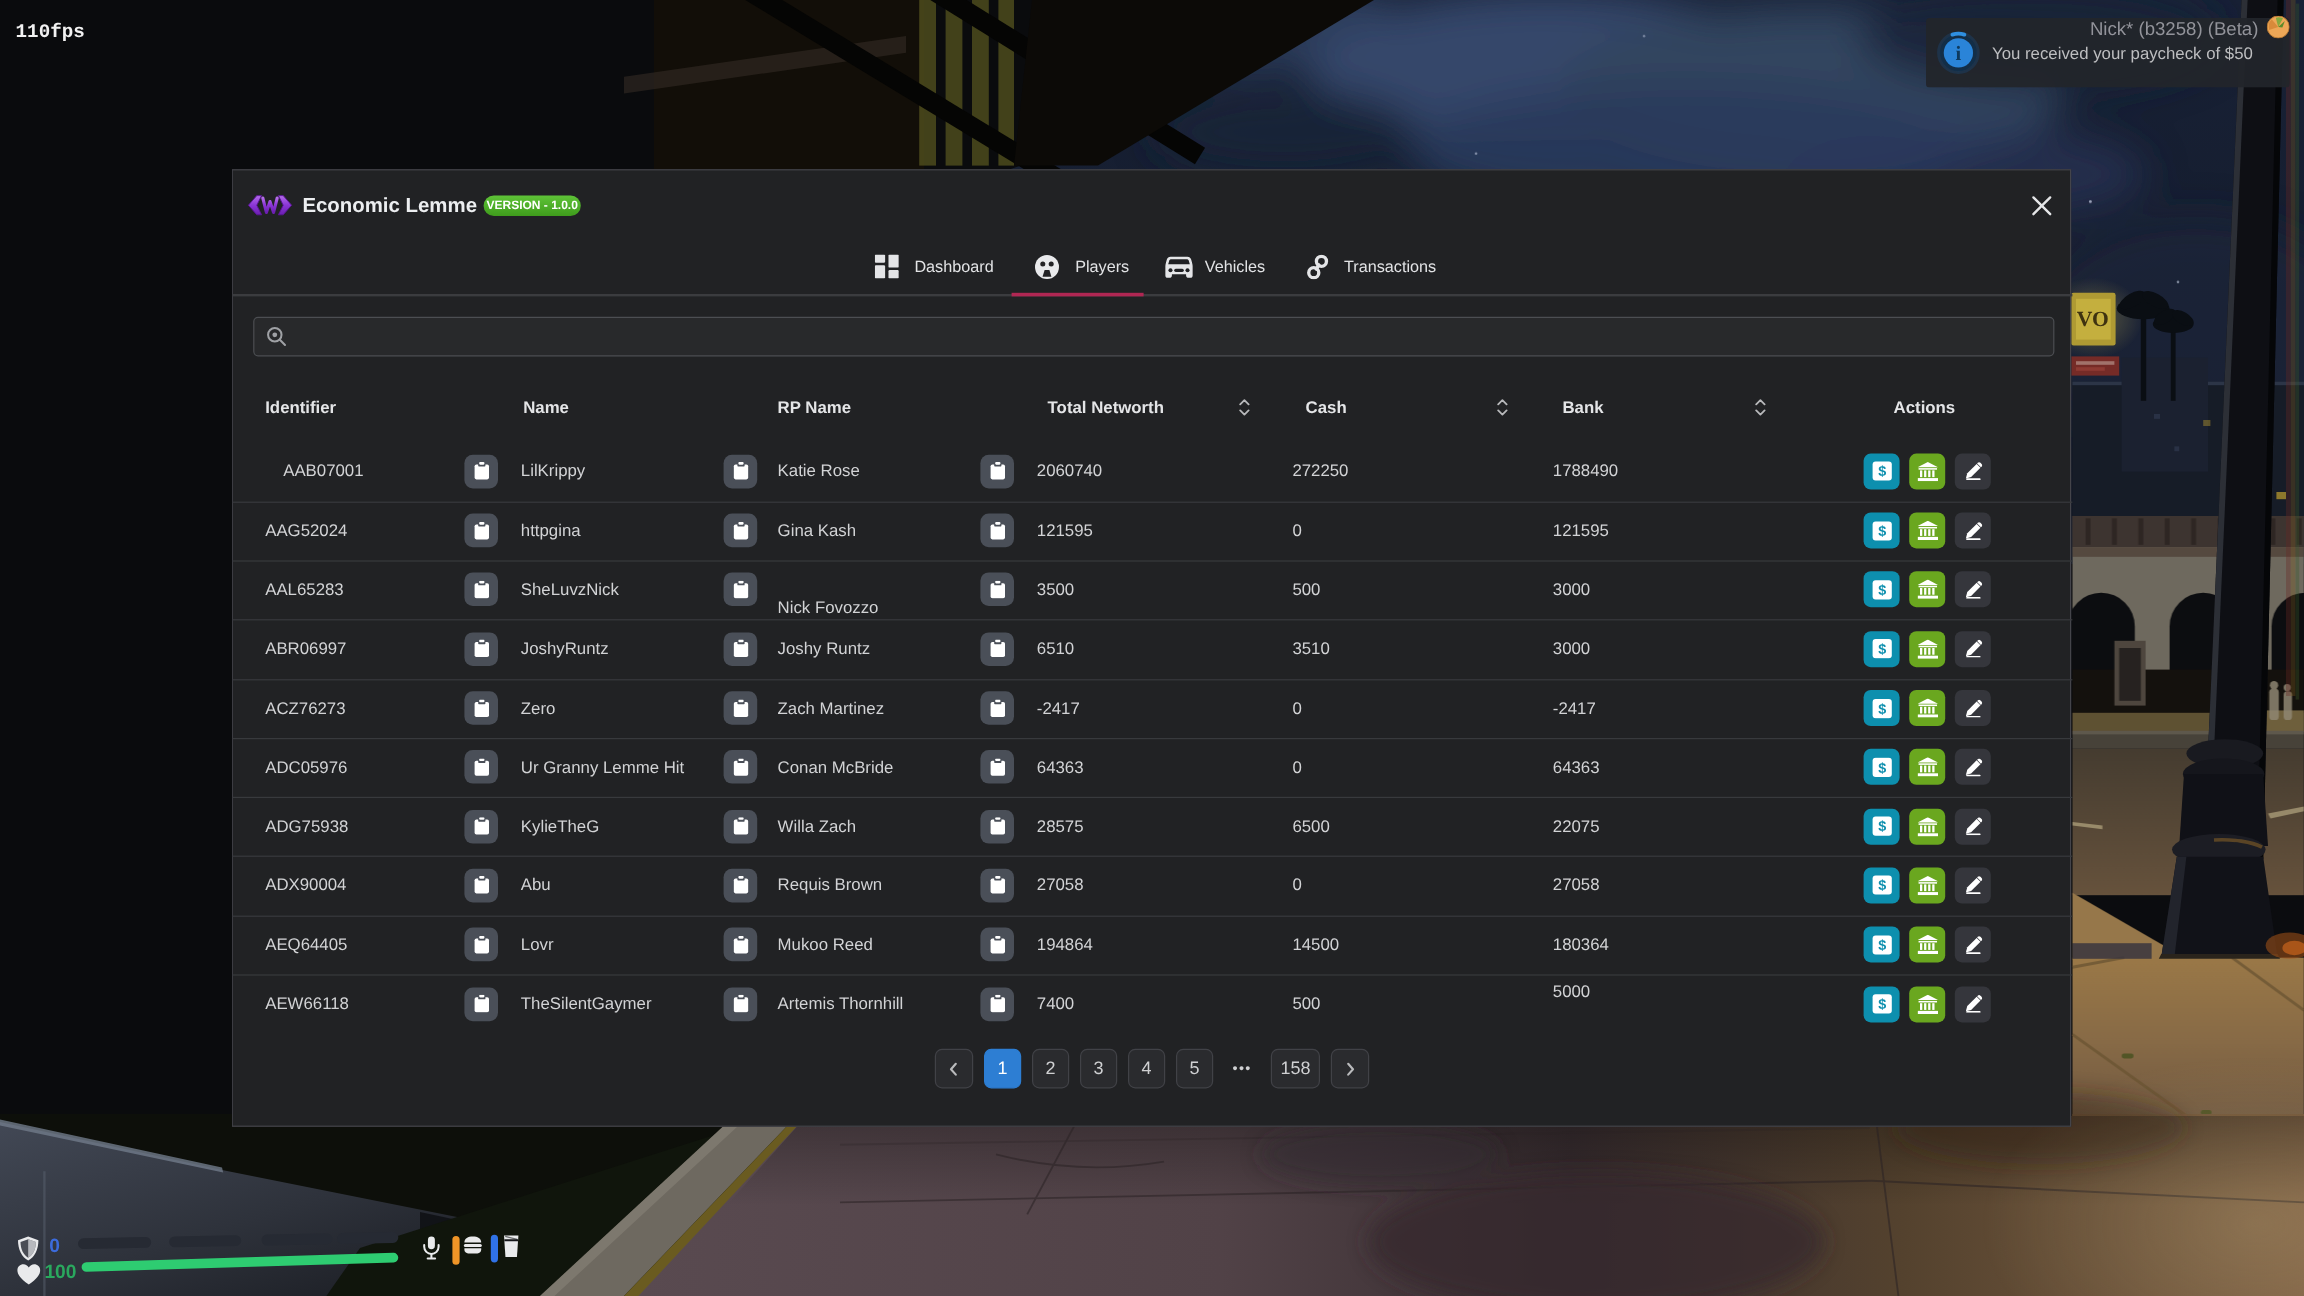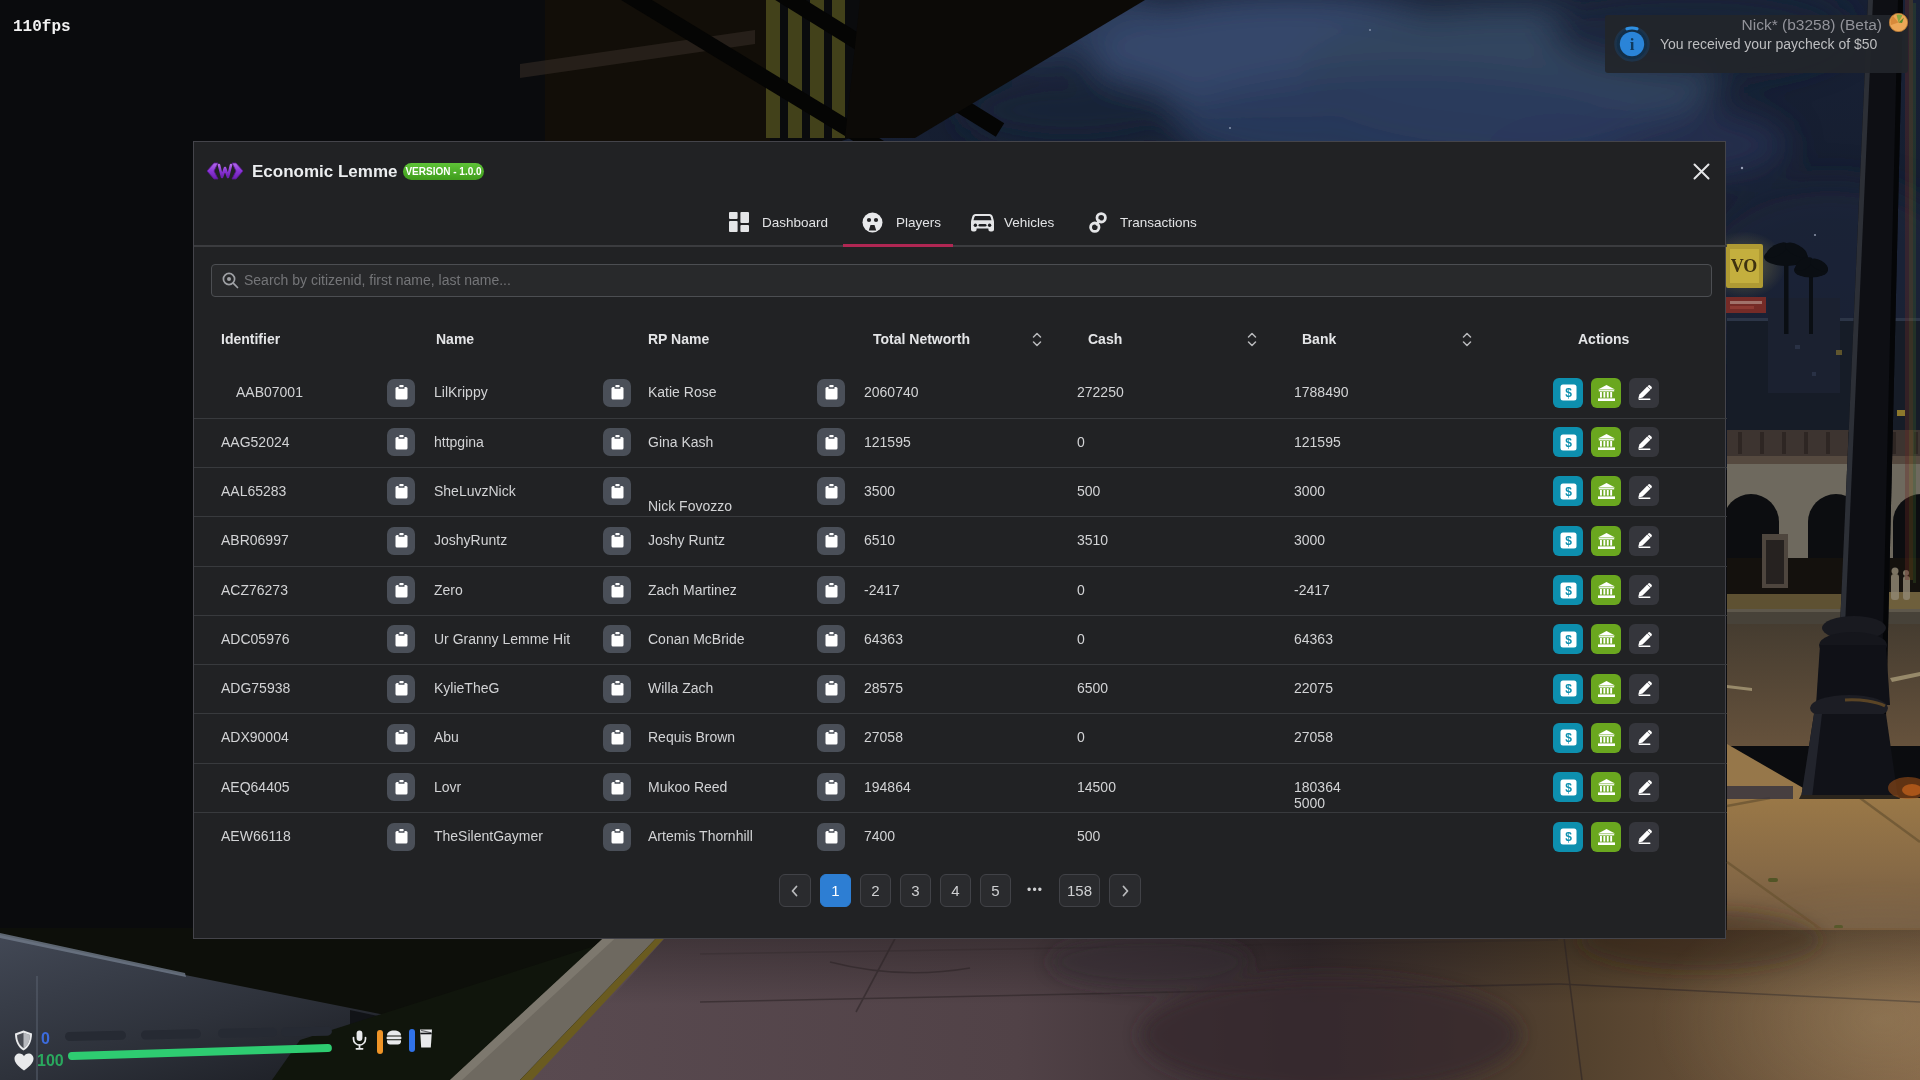--- a/index.html
+++ b/index.html
@@ -313,21 +313,20 @@
           <path d="M11.1 8.7 L8.9 12.3"></path>
         </g>
       </svg></div>
     <div class="tabtext" style="left:926px">Transactions</div>
   <div style="position:absolute;left:17px;top:122px;width:1501px;height:33px;background:#28292b;border:1px solid #4c4e52;border-radius:4px"></div>
   <div style="position:absolute;left:28px;top:130px"><svg width="17" height="17" viewBox="0 0 17 17">
         <circle cx="7" cy="7" r="5.6" stroke="#9fa1a5" stroke-width="1.7" fill="none"></circle>
         <path d="M11.2 11.2 L15.5 15.5" stroke="#9fa1a5" stroke-width="1.7" stroke-linecap="round"></path>
         <circle cx="7" cy="7" r="2" fill="#9fa1a5"></circle>
       </svg></div>
-  <div style="position:absolute;left:50px;top:122px;height:33px;line-height:33px;font-size:14px;color:#747578">Search by citizenid, first name, last name...</div>
   <div class="th" style="left:27px">Identifier</div>
   <div class="th" style="left:242px">Name</div>
   <div class="th" style="left:454px">RP Name</div>
   <div class="th" style="left:679px">Total Networth</div>
   <div style="position:absolute;left:838px;top:190px"><svg width="10" height="15" viewBox="0 0 10 15">
         <path d="M1.5 5 L5 1.5 L8.5 5" stroke="#b8b9bb" stroke-width="1.5" fill="none" stroke-linecap="round" stroke-linejoin="round"></path>
         <path d="M1.5 10 L5 13.5 L8.5 10" stroke="#b8b9bb" stroke-width="1.5" fill="none" stroke-linecap="round" stroke-linejoin="round"></path>
       </svg></div>
   <div class="th" style="left:894px">Cash</div>
   <div style="position:absolute;left:1053px;top:190px"><svg width="10" height="15" viewBox="0 0 10 15">
@@ -828,21 +827,21 @@
 <div class="cell" style="left:454px;top:670.0px">Artemis Thornhill</div>
 <div class="cpy" style="left:623px;top:680.5px">
       <svg width="13" height="15" viewBox="0 0 13 15">
         <rect x="0.5" y="2" width="12" height="12.5" rx="1.5" fill="#fff"></rect>
         <rect x="3.5" y="1" width="6" height="2.8" rx="0.6" fill="#4a4f58"></rect>
         <rect x="4.3" y="0" width="4.4" height="2.2" rx="0.9" fill="#fff"></rect>
       </svg>
     </div>
 <div class="cell" style="left:670px;top:670.0px">7400</div>
 <div class="cell" style="left:883px;top:670.0px">500</div>
-<div class="cell" style="left:1100px;top:637px">5000</div>
+<div class="cell" style="left:1100px;top:660px">5000</div>
 <div class="abtn" style="left:1359px;top:679.5px;background:#0d8fae">
       <svg width="17" height="17" viewBox="0 0 17 17">
         <rect x="0.5" y="0.5" width="16" height="16" rx="2.5" fill="#fff"></rect>
         <text x="8.5" y="12.8" font-family="Liberation Sans,sans-serif" font-size="12" font-weight="bold" fill="#0d8fae" text-anchor="middle">$</text>
       </svg>
     </div>
 <div class="abtn" style="left:1397px;top:679.5px;background:#6aa71f">
       <svg width="17" height="16" viewBox="0 0 17 16">
         <path fill="#fff" d="M8.5 0 L17 4.4 L0 4.4 Z"></path>
         <rect x="0.8" y="5.1" width="15.4" height="1.3" fill="#fff"></rect>

